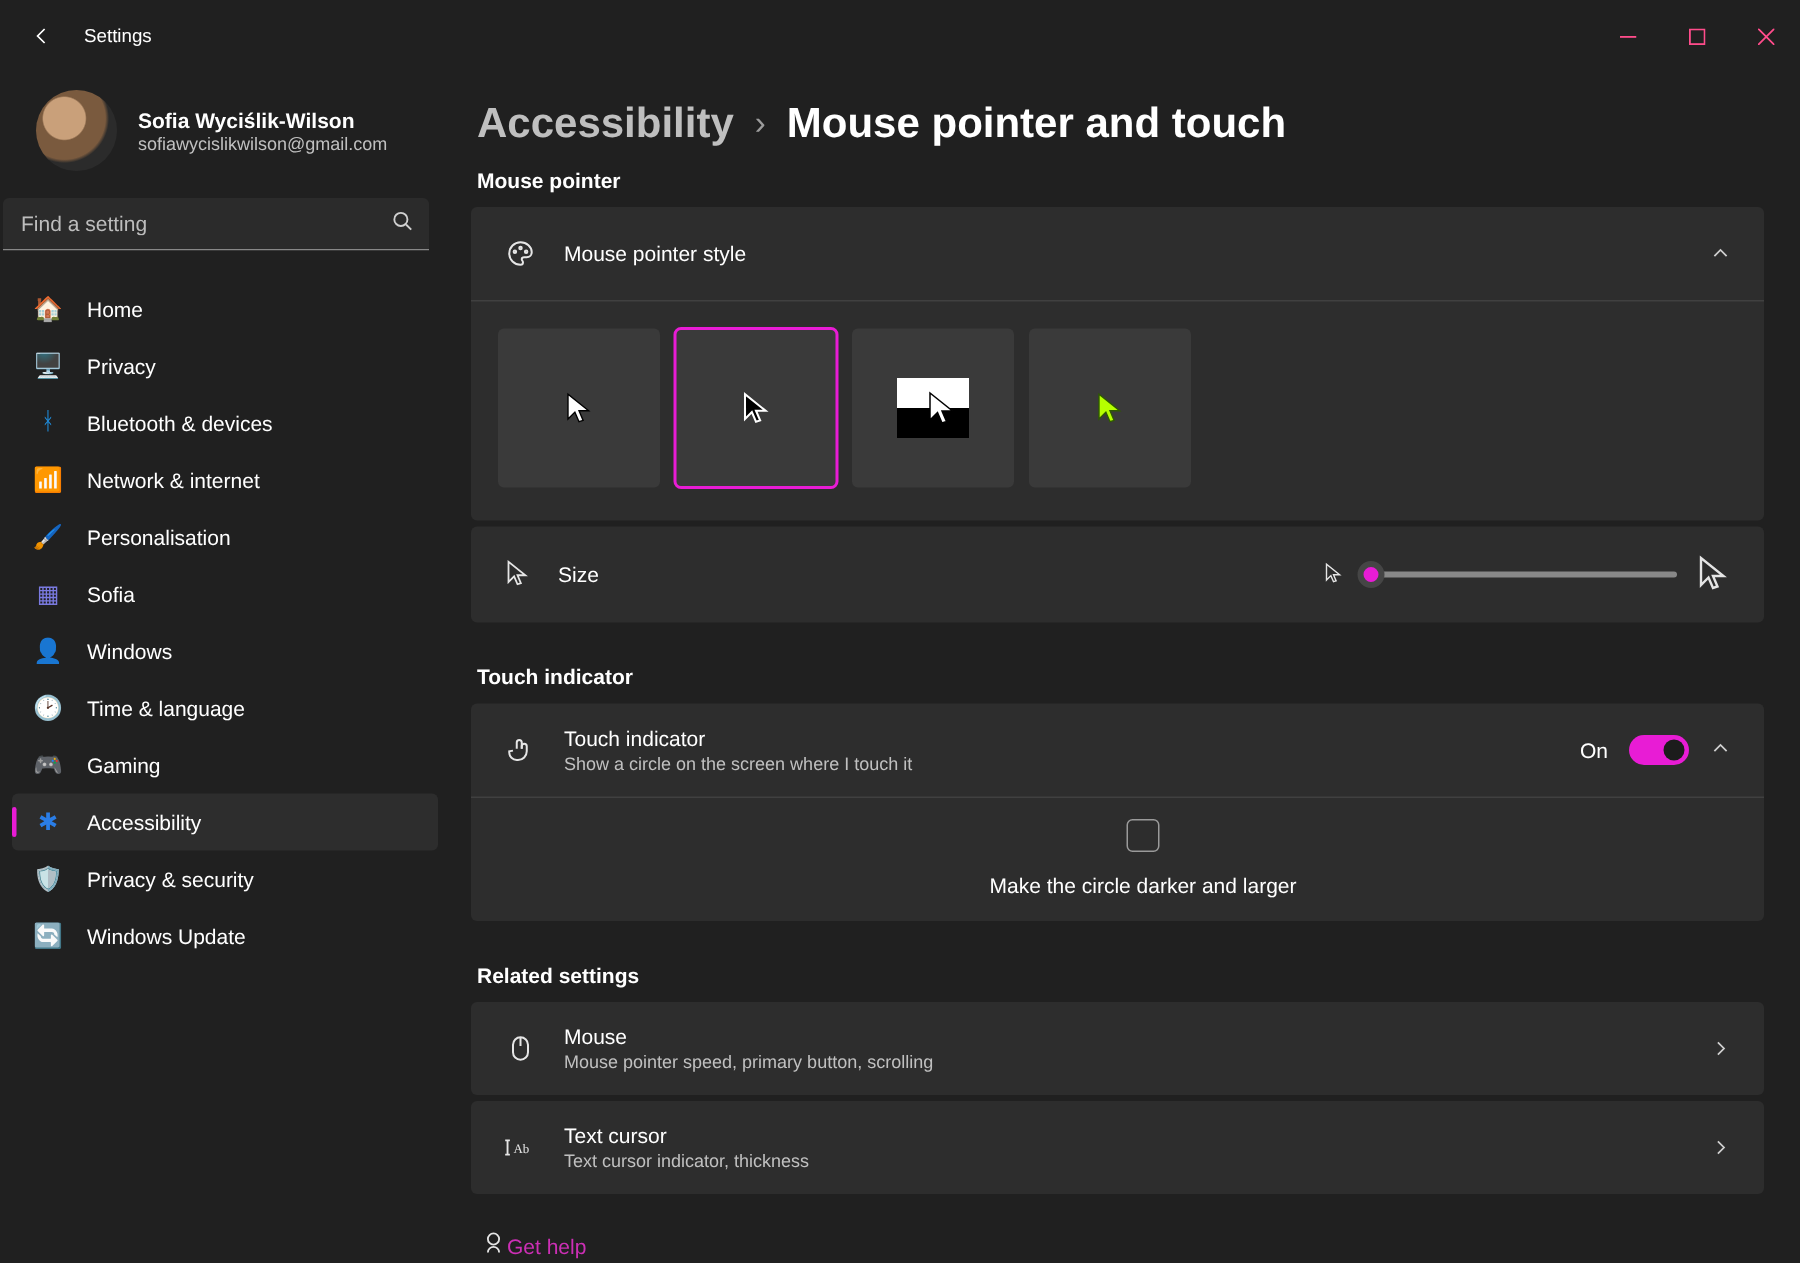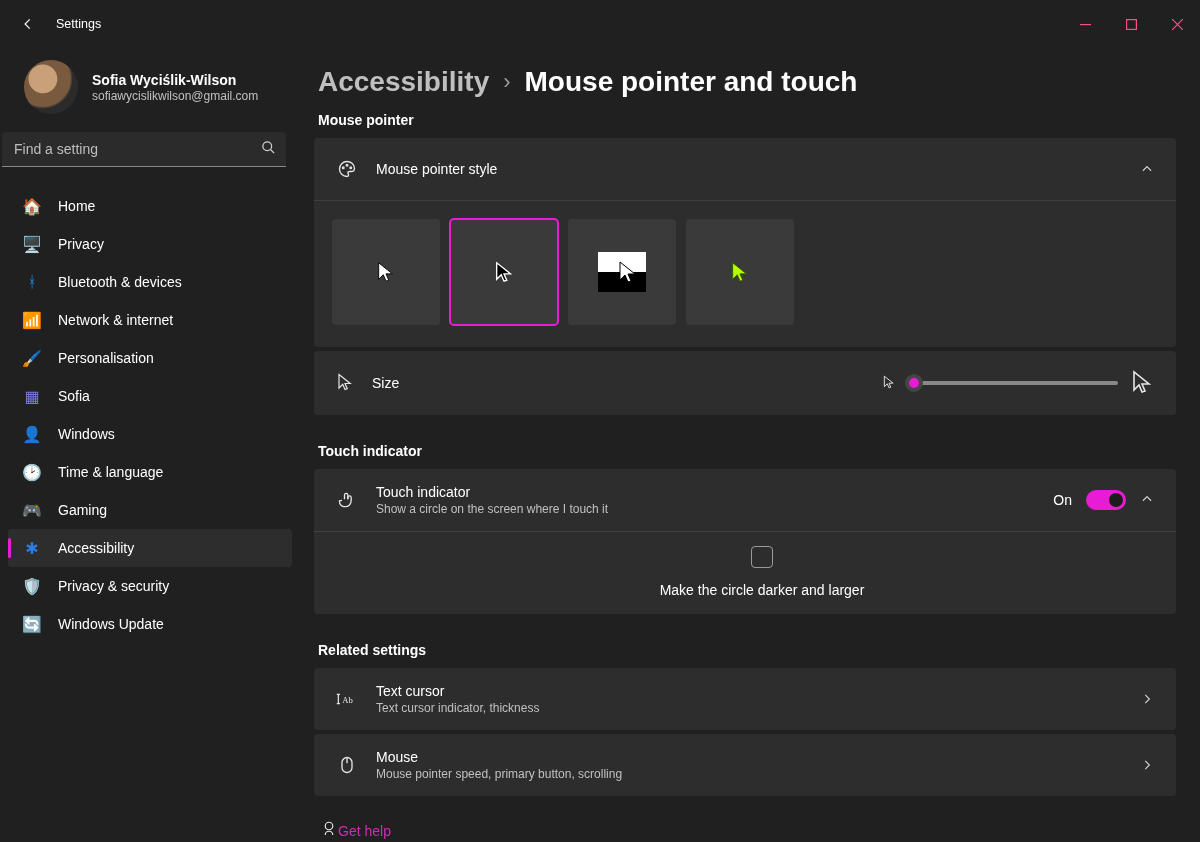--- a/index.html
+++ b/index.html
@@ -442,52 +442,52 @@
         </div>
       </div>
       <div class="sub-panel">
         <div class="checkbox"></div>
         <span>Make the circle darker and larger</span>
       </div>
     </div>
 
     <div class="section-label" style="margin-top:28px;">Related settings</div>
 
+    <div class="panel" style="margin-bottom:4px;">
+      <div class="panel-row">
+        <span class="lead-icon">
+          <svg width="20" height="20" viewBox="0 0 24 24" fill="none" stroke="currentColor" stroke-width="1.6">
+              <rect x="6" y="3" width="12" height="18" rx="6"></rect>
+              <line x1="12" y1="3" x2="12" y2="10"></line>
+            </svg>
+        </span>
+        <div>
+          <div class="title">Mouse</div>
+          <div class="sub">Mouse pointer speed, primary button, scrolling</div>
+        </div>
+        <span class="right chevron">
+          <svg width="14" height="14" viewBox="0 0 24 24" fill="none" stroke="currentColor" stroke-width="2">
+              <path d="M9 5 L16 12 L9 19"></path>
+            </svg>
+        </span>
+      </div>
+    </div>
+
     <div class="panel">
       <div class="panel-row">
         <span class="lead-icon">
           <svg width="22" height="16" viewBox="0 0 28 16" fill="none" stroke="currentColor" stroke-width="1.6">
               <line x1="3" y1="2" x2="3" y2="14"></line>
               <path d="M1 2h4 M1 14h4"></path>
               <text x="8" y="13" font-size="11" fill="currentColor" stroke="none" font-family="Segoe UI">Ab</text>
             </svg>
         </span>
         <div>
           <div class="title">Text cursor</div>
           <div class="sub">Text cursor indicator, thickness</div>
-        </div>
-        <span class="right chevron">
-          <svg width="14" height="14" viewBox="0 0 24 24" fill="none" stroke="currentColor" stroke-width="2">
-              <path d="M9 5 L16 12 L9 19"></path>
-            </svg>
-        </span>
-      </div>
-    </div>
-
-    <div class="panel" style="margin-bottom:4px;">
-      <div class="panel-row">
-        <span class="lead-icon">
-          <svg width="20" height="20" viewBox="0 0 24 24" fill="none" stroke="currentColor" stroke-width="1.6">
-              <rect x="6" y="3" width="12" height="18" rx="6"></rect>
-              <line x1="12" y1="3" x2="12" y2="10"></line>
-            </svg>
-        </span>
-        <div>
-          <div class="title">Mouse</div>
-          <div class="sub">Mouse pointer speed, primary button, scrolling</div>
         </div>
         <span class="right chevron">
           <svg width="14" height="14" viewBox="0 0 24 24" fill="none" stroke="currentColor" stroke-width="2">
               <path d="M9 5 L16 12 L9 19"></path>
             </svg>
         </span>
       </div>
     </div>
 
     <div class="help-row">

